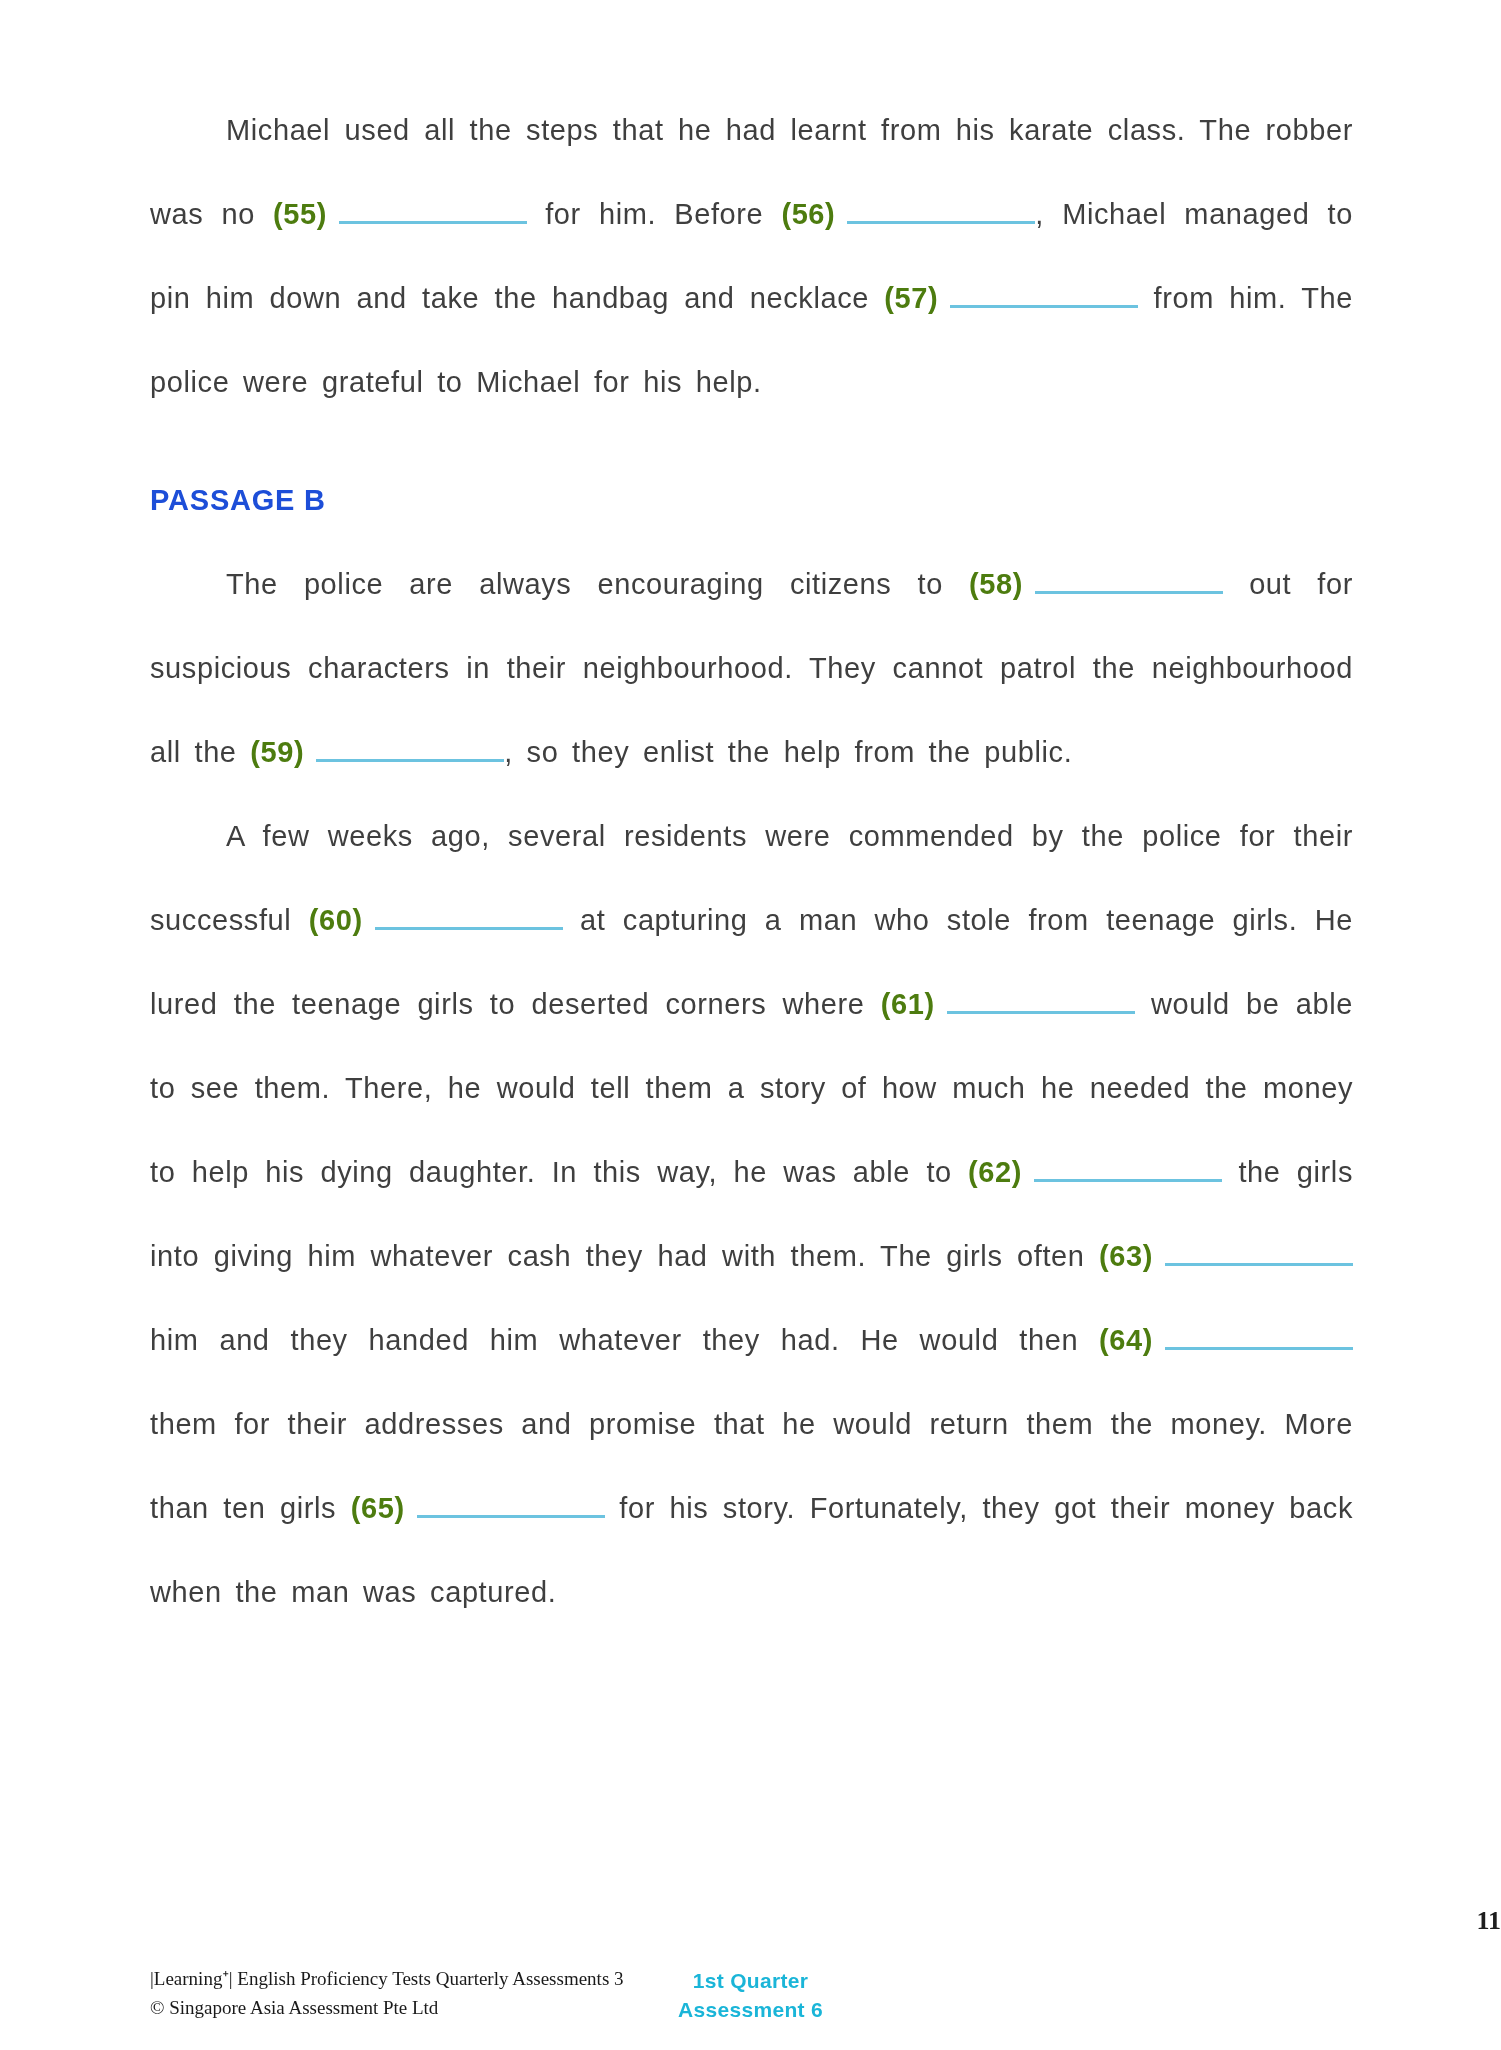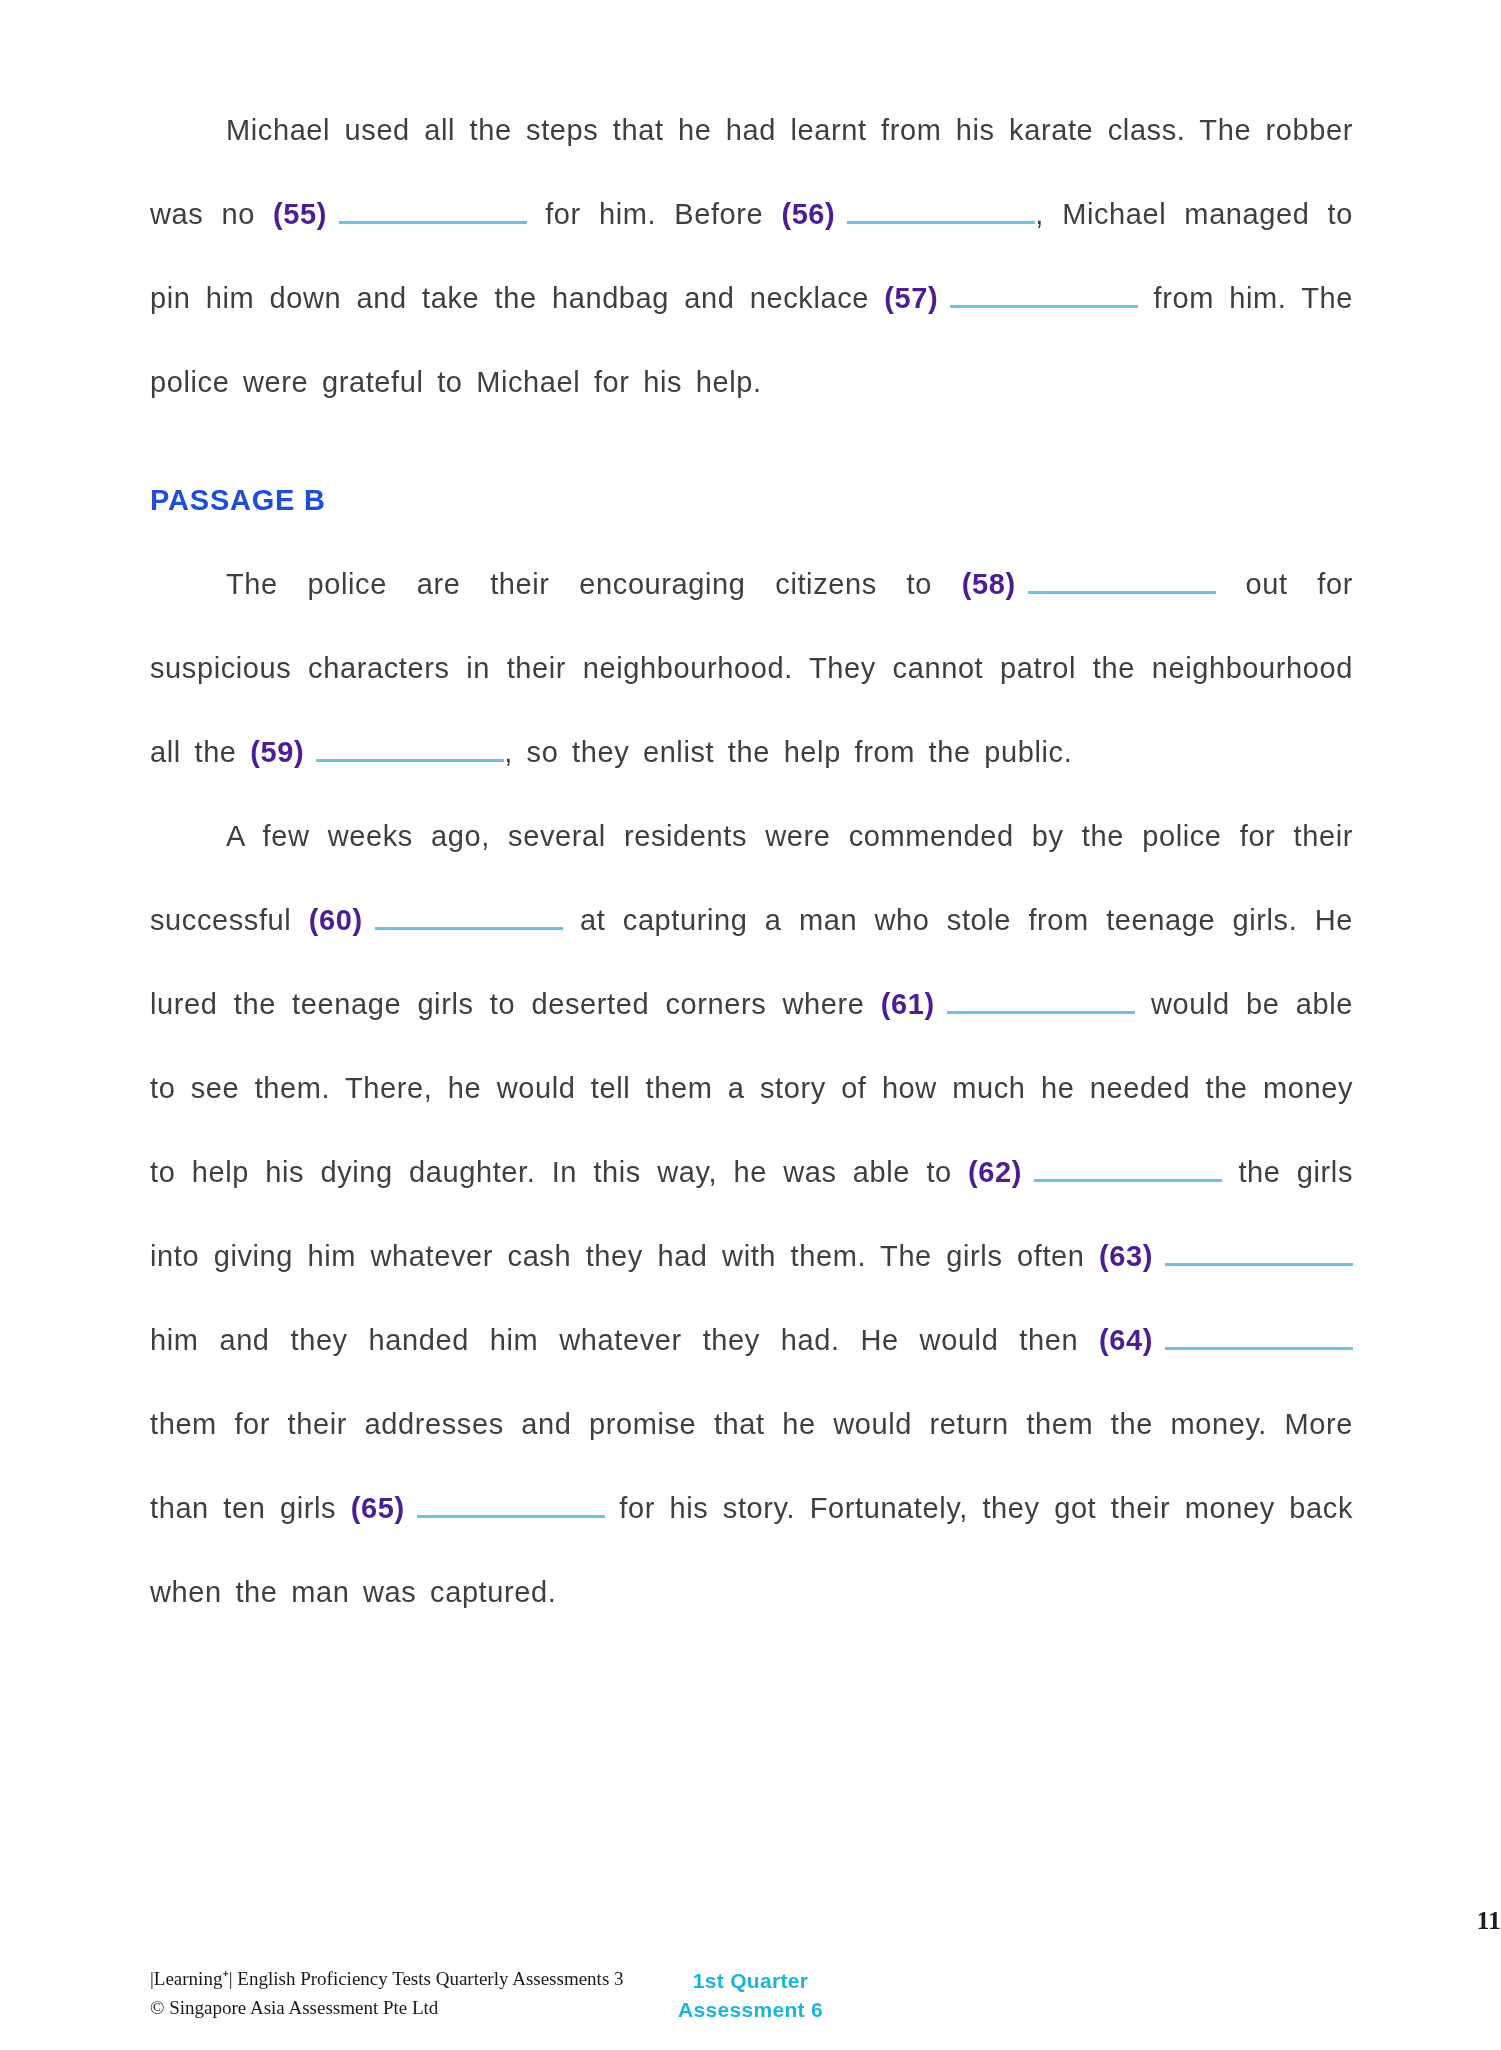--- a/index.html
+++ b/index.html
@@ -15,21 +15,21 @@
   }
   .content{padding:88px 148px 0 150px;}
   .para{
     margin:0;font-size:29px;line-height:84px;text-align:justify;
     letter-spacing:0.6px;word-spacing:5px;text-indent:76px;
   }
   .heading{
     margin:34px 0 0 0;font-size:29px;line-height:84px;font-weight:700;
     letter-spacing:0.8px;color:#1d4ed8;text-indent:0;
   }
-  .qnum{font-weight:700;color:#4c1d95;}
+  .qnum{font-weight:700;color:#4d7c0f;}
   .blank{
     display:inline-block;width:188px;margin-left:12px;
     border-bottom:3px solid var(--blank);
   }
   .footer{position:absolute;left:0;right:0;bottom:26px;}
   .page-number{
     text-align:right;font-family:"Liberation Serif",serif;font-weight:700;
     font-size:26px;color:#1e1e1e;margin-bottom:16px;
   }
   .footer-row{position:relative;height:72px;}
@@ -46,21 +46,21 @@
 </head>
 <body>
 
 <div class="page">
   <main class="content">
 
     <p class="para"><span>Michael used all the steps that he had learnt from his karate class. The robber was no </span><strong class="qnum">(55)</strong><span class="blank"></span><span> for him. Before </span><strong class="qnum">(56)</strong><span class="blank"></span><span>, Michael managed to pin him down and take the handbag and necklace </span><strong class="qnum">(57)</strong><span class="blank"></span><span> from him. The police were grateful to Michael for his help.</span></p>
 
     <h2 class="heading">PASSAGE B</h2>
 
-    <p class="para"><span>The police are their encouraging citizens to </span><strong class="qnum">(58)</strong><span class="blank"></span><span> out for suspicious characters in their neighbourhood. They cannot patrol the neighbourhood all the </span><strong class="qnum">(59)</strong><span class="blank"></span><span>, so they enlist the help from the public.</span></p>
+    <p class="para"><span>The police are always encouraging citizens to </span><strong class="qnum">(58)</strong><span class="blank"></span><span> out for suspicious characters in their neighbourhood. They cannot patrol the neighbourhood all the </span><strong class="qnum">(59)</strong><span class="blank"></span><span>, so they enlist the help from the public.</span></p>
 
     <p class="para"><span>A few weeks ago, several residents were commended by the police for their successful </span><strong class="qnum">(60)</strong><span class="blank"></span><span> at capturing a man who stole from teenage girls. He lured the teenage girls to deserted corners where </span><strong class="qnum">(61)</strong><span class="blank"></span><span> would be able to see them. There, he would tell them a story of how much he needed the money to help his dying daughter. In this way, he was able to </span><strong class="qnum">(62)</strong><span class="blank"></span><span> the girls into giving him whatever cash they had with them. The girls often </span><strong class="qnum">(63)</strong><span class="blank"></span><span> him and they handed him whatever they had. He would then </span><strong class="qnum">(64)</strong><span class="blank"></span><span> them for their addresses and promise that he would return them the money. More than ten girls </span><strong class="qnum">(65)</strong><span class="blank"></span><span> for his story. Fortunately, they got their money back when the man was captured.</span></p>
 
   </main>
 
   <footer class="footer">
     <div class="page-number">11</div>
     <div class="footer-row">
       <div class="footer-left">
         <div>|Learning⁺| English Proficiency Tests Quarterly Assessments 3</div>

